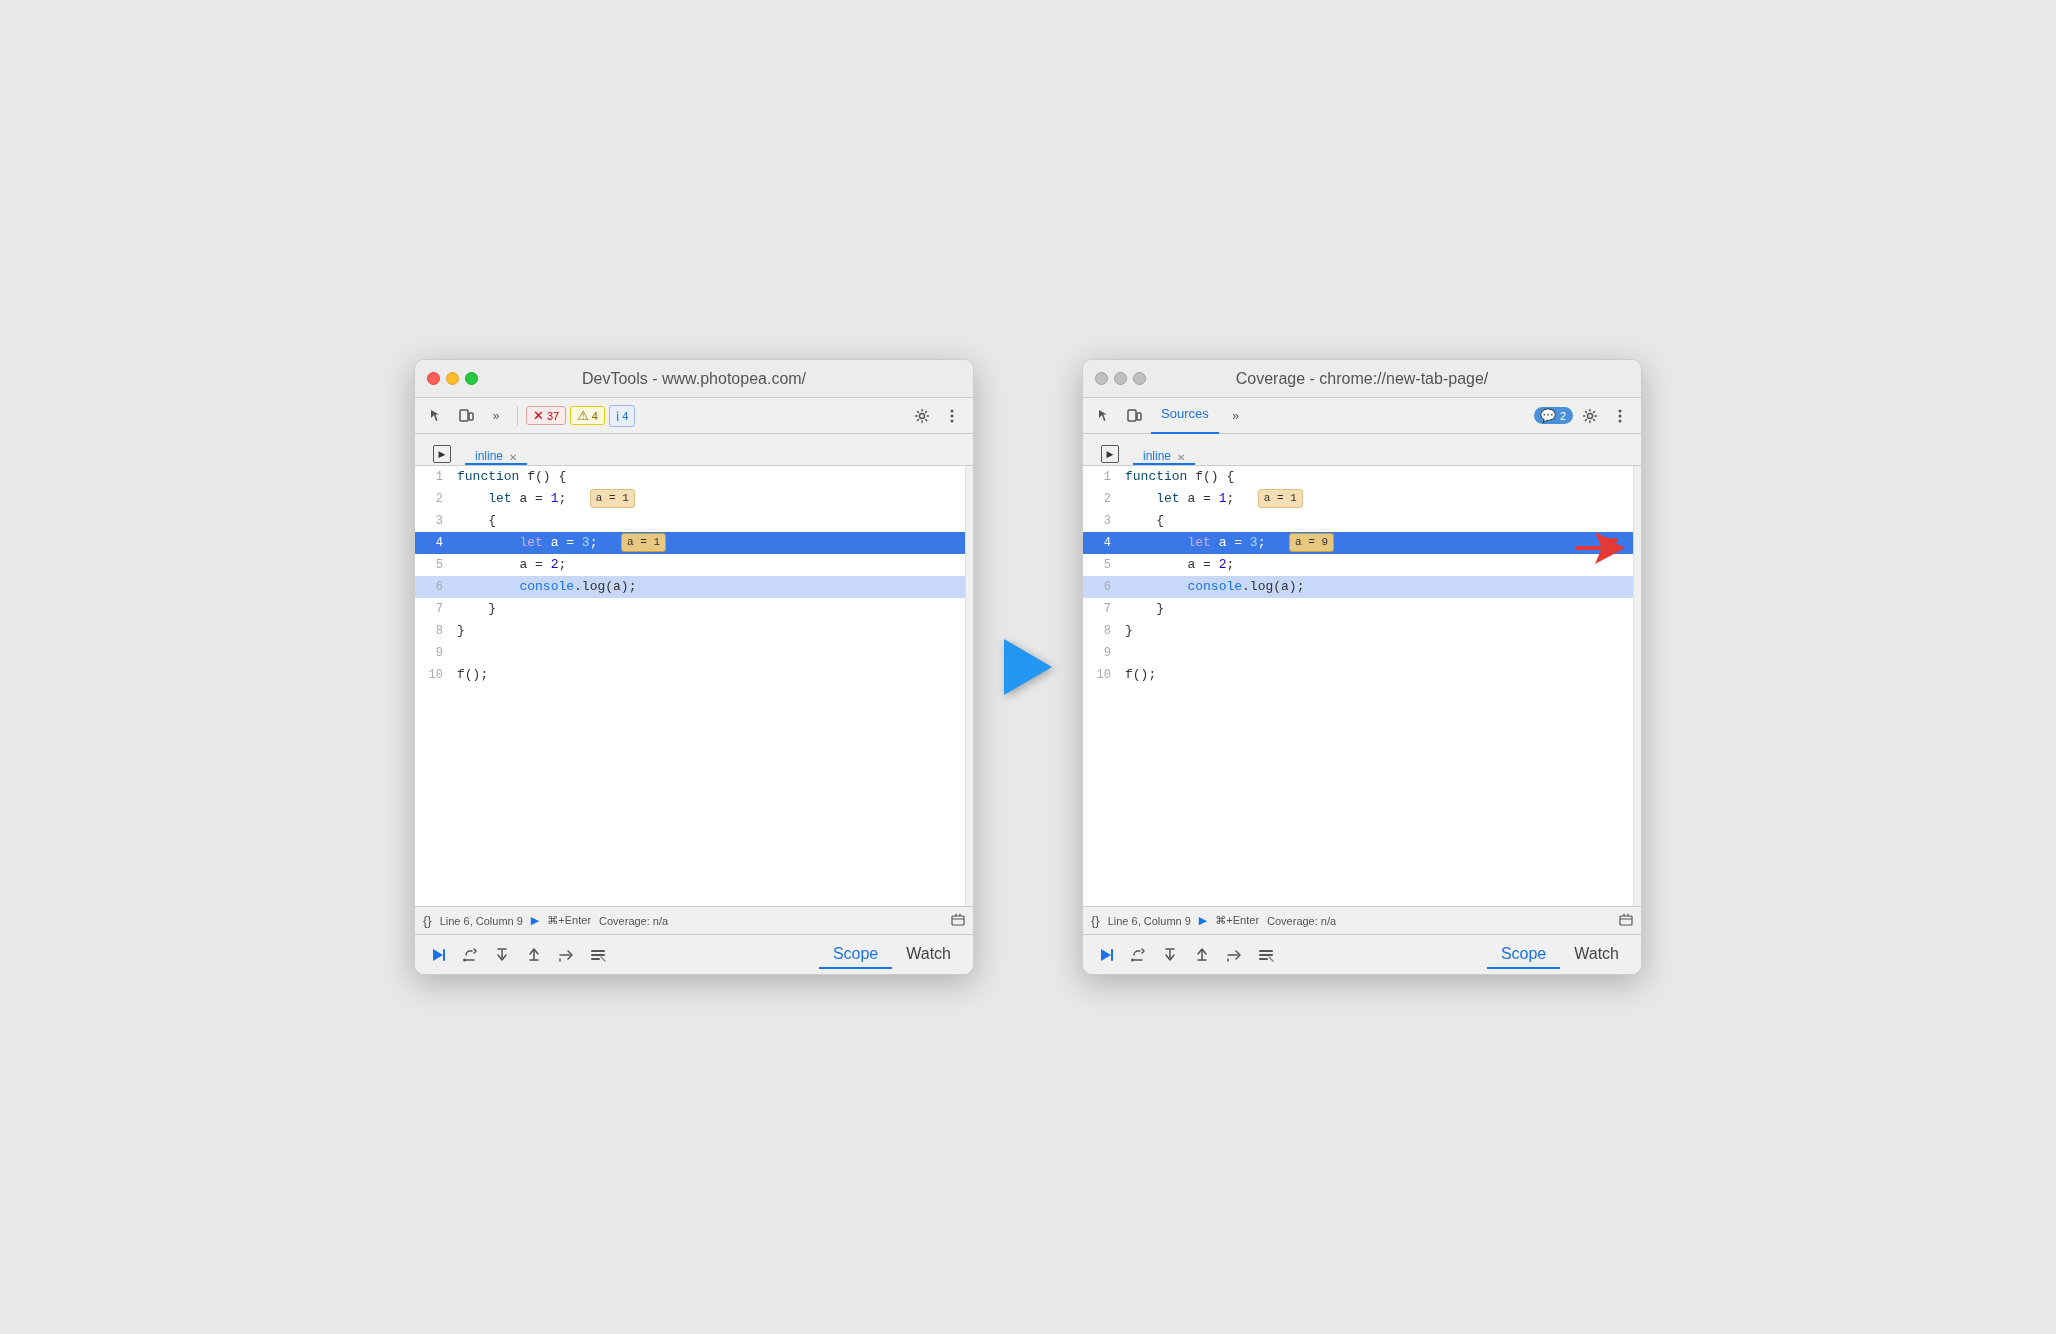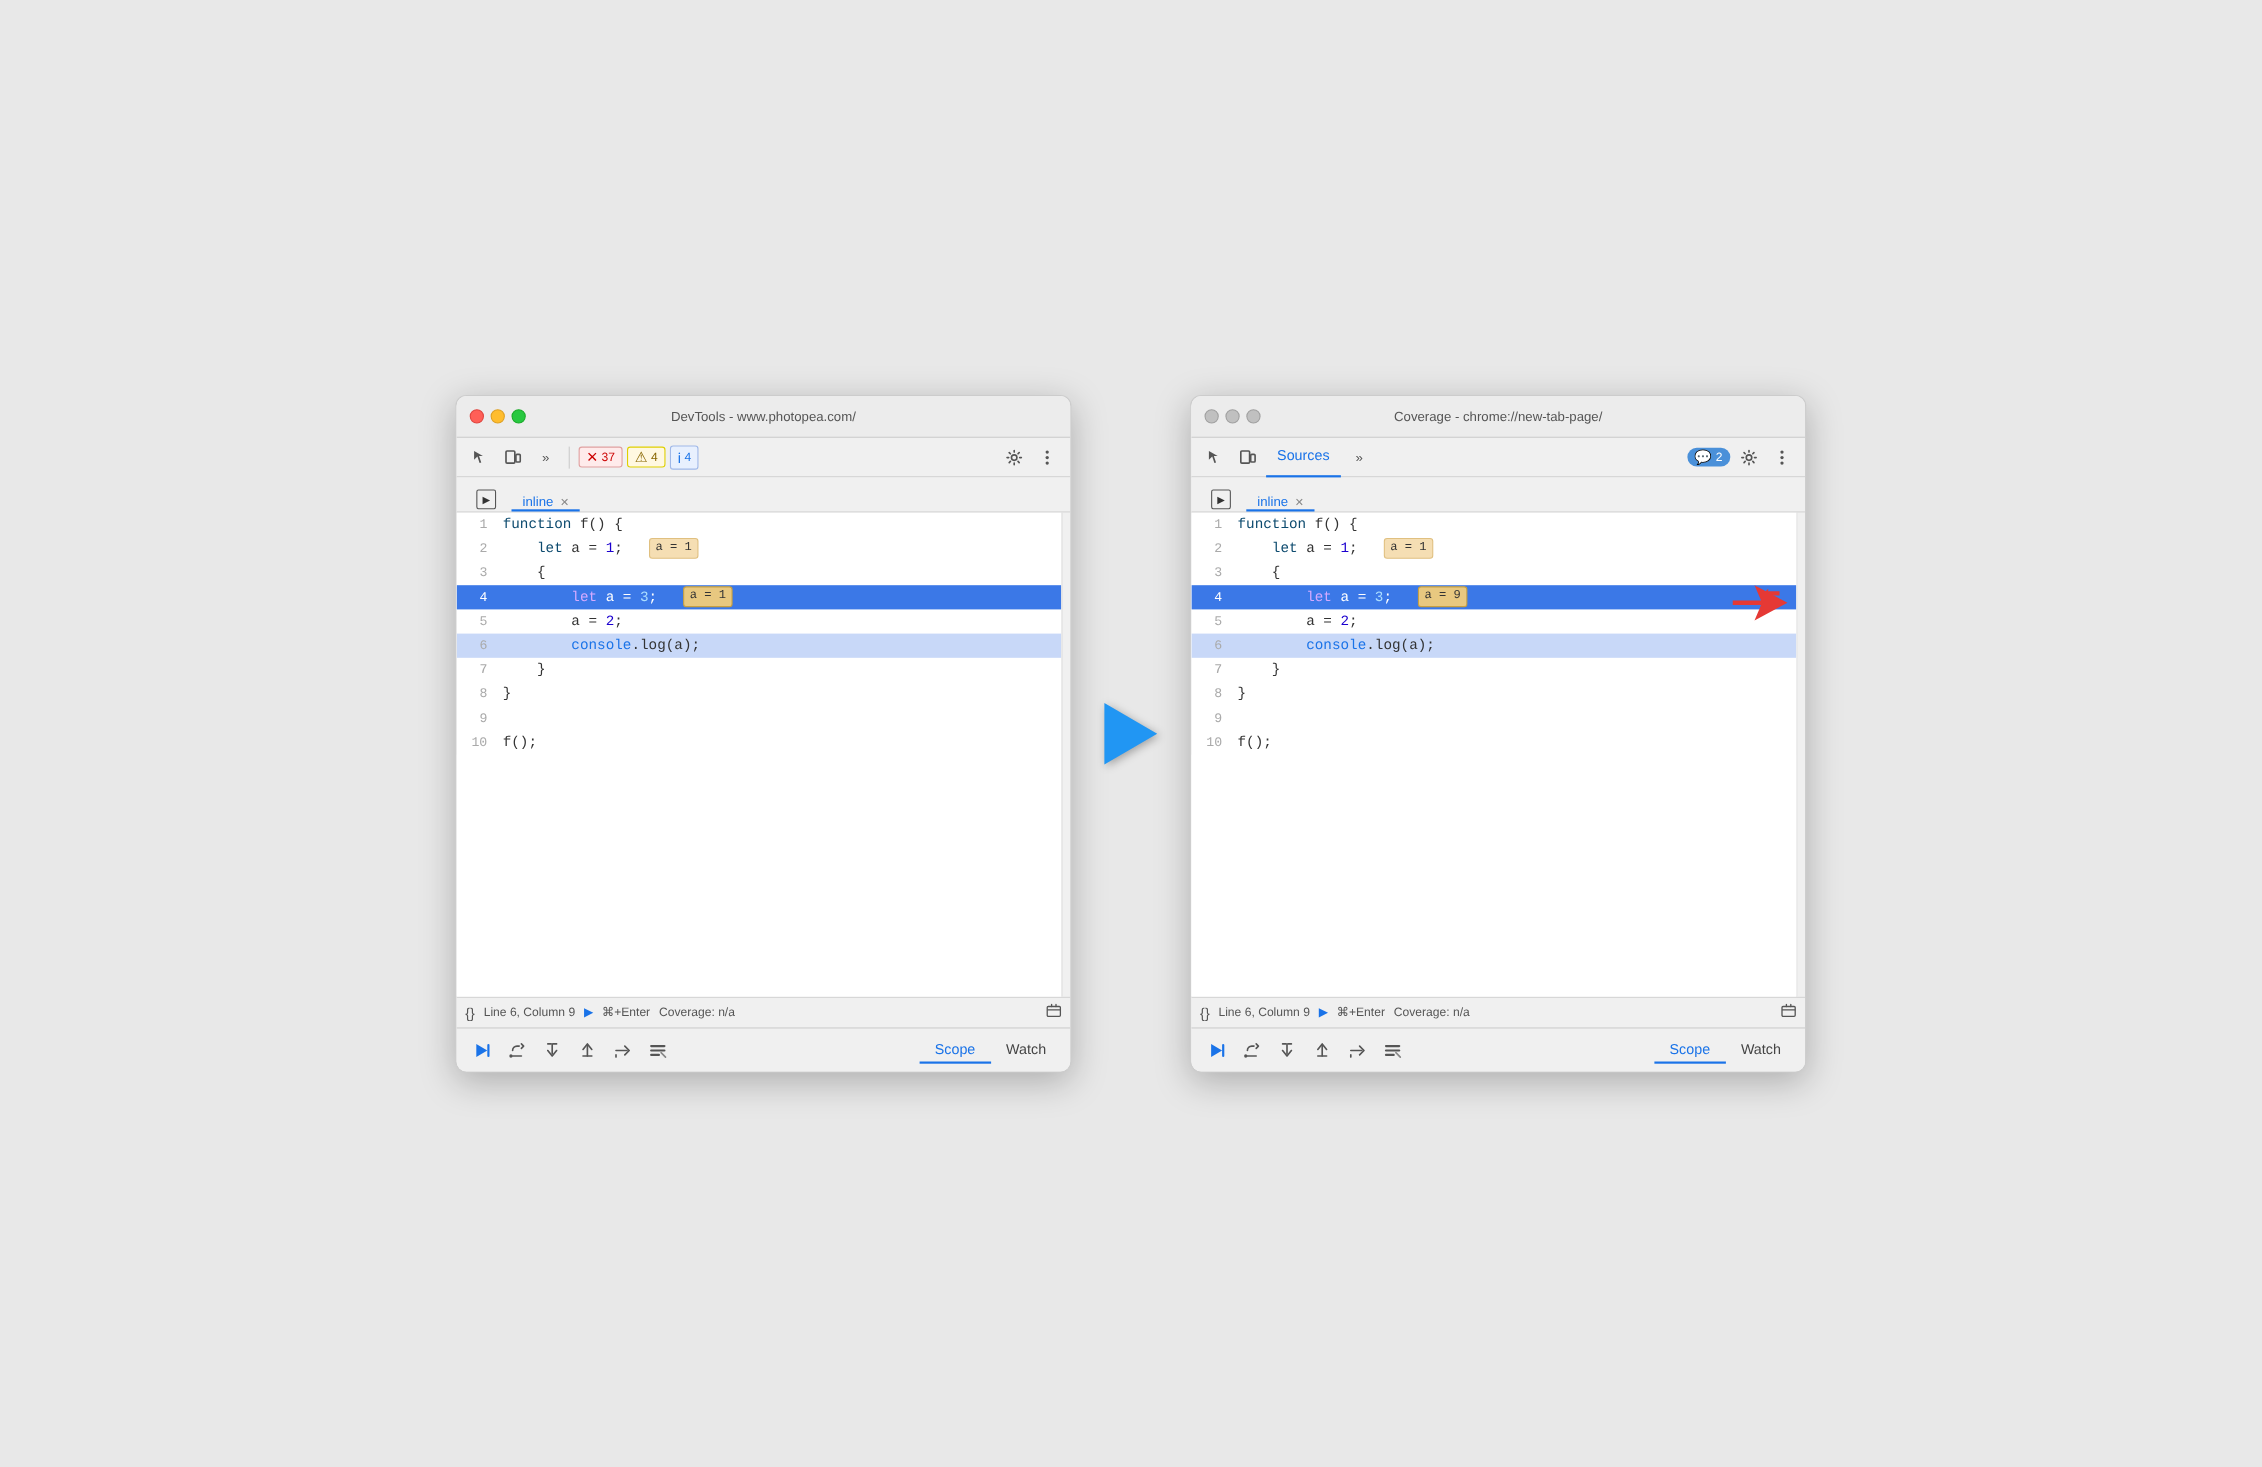--- a/index.html
+++ b/index.html
@@ -46,21 +46,21 @@
       border-radius: 50%;
     }
     .tl-red { background: #ff5f57; border: 1px solid #e0443e; }
     .tl-yellow { background: #ffbd2e; border: 1px solid #dfa123; }
     .tl-green { background: #28c840; border: 1px solid #1aab29; }
     .tl-gray { background: #c0c0c0; border: 1px solid #a0a0a0; }
     .window-title {
       position: absolute;
       left: 50%;
       transform: translateX(-50%);
-      font-size: 12px;
+      font-size: 16px;
       color: #555;
       white-space: nowrap;
     }
     
     .toolbar {
       background: #f0f0f0;
       border-bottom: 1px solid #ccc;
       height: 36px;
       display: flex;
       align-items: center;
@@ -217,21 +217,21 @@
       border-radius: 3px;
       font-size: 14px;
     }
     .debug-tabs {
       margin-left: auto;
       display: flex;
       gap: 0;
     }
     .debug-tab {
       padding: 4px 14px;
-      font-size: 13px;
+      font-size: 16px;
       cursor: pointer;
       color: #444;
       border-bottom: 2px solid transparent;
     }
     .debug-tab.active {
       color: #1a73e8;
       border-bottom-color: #1a73e8;
     }
     
     .badge-red {

